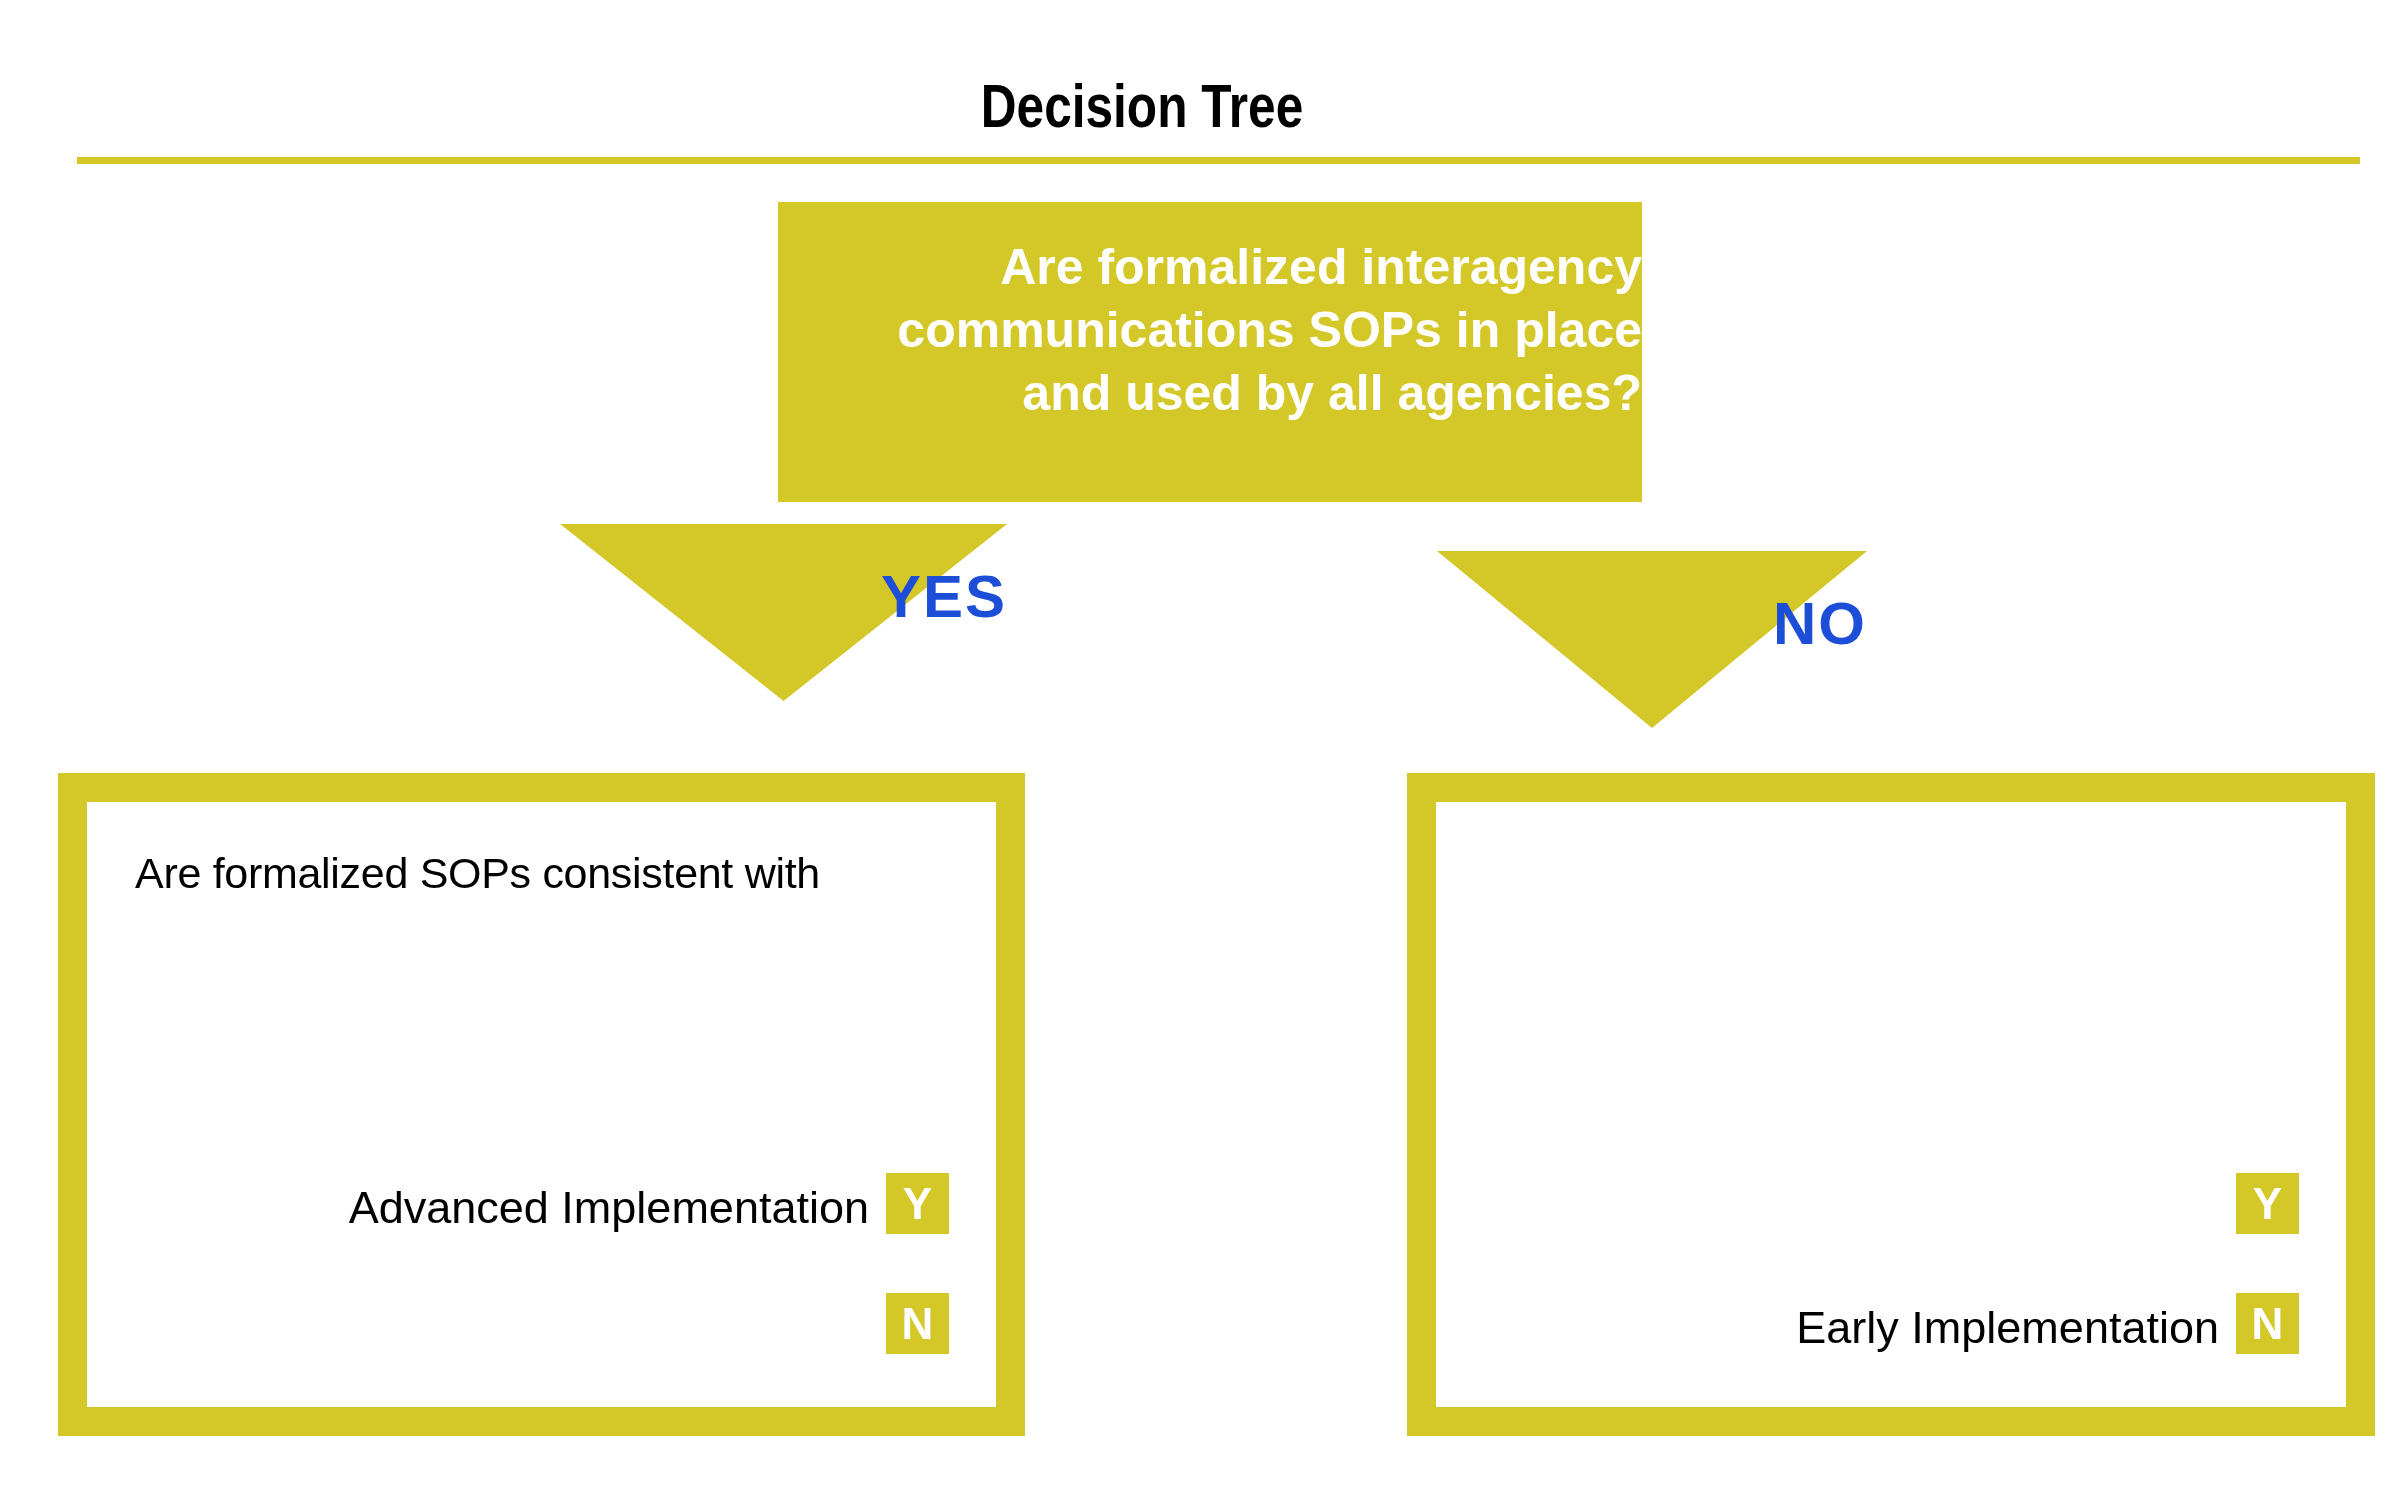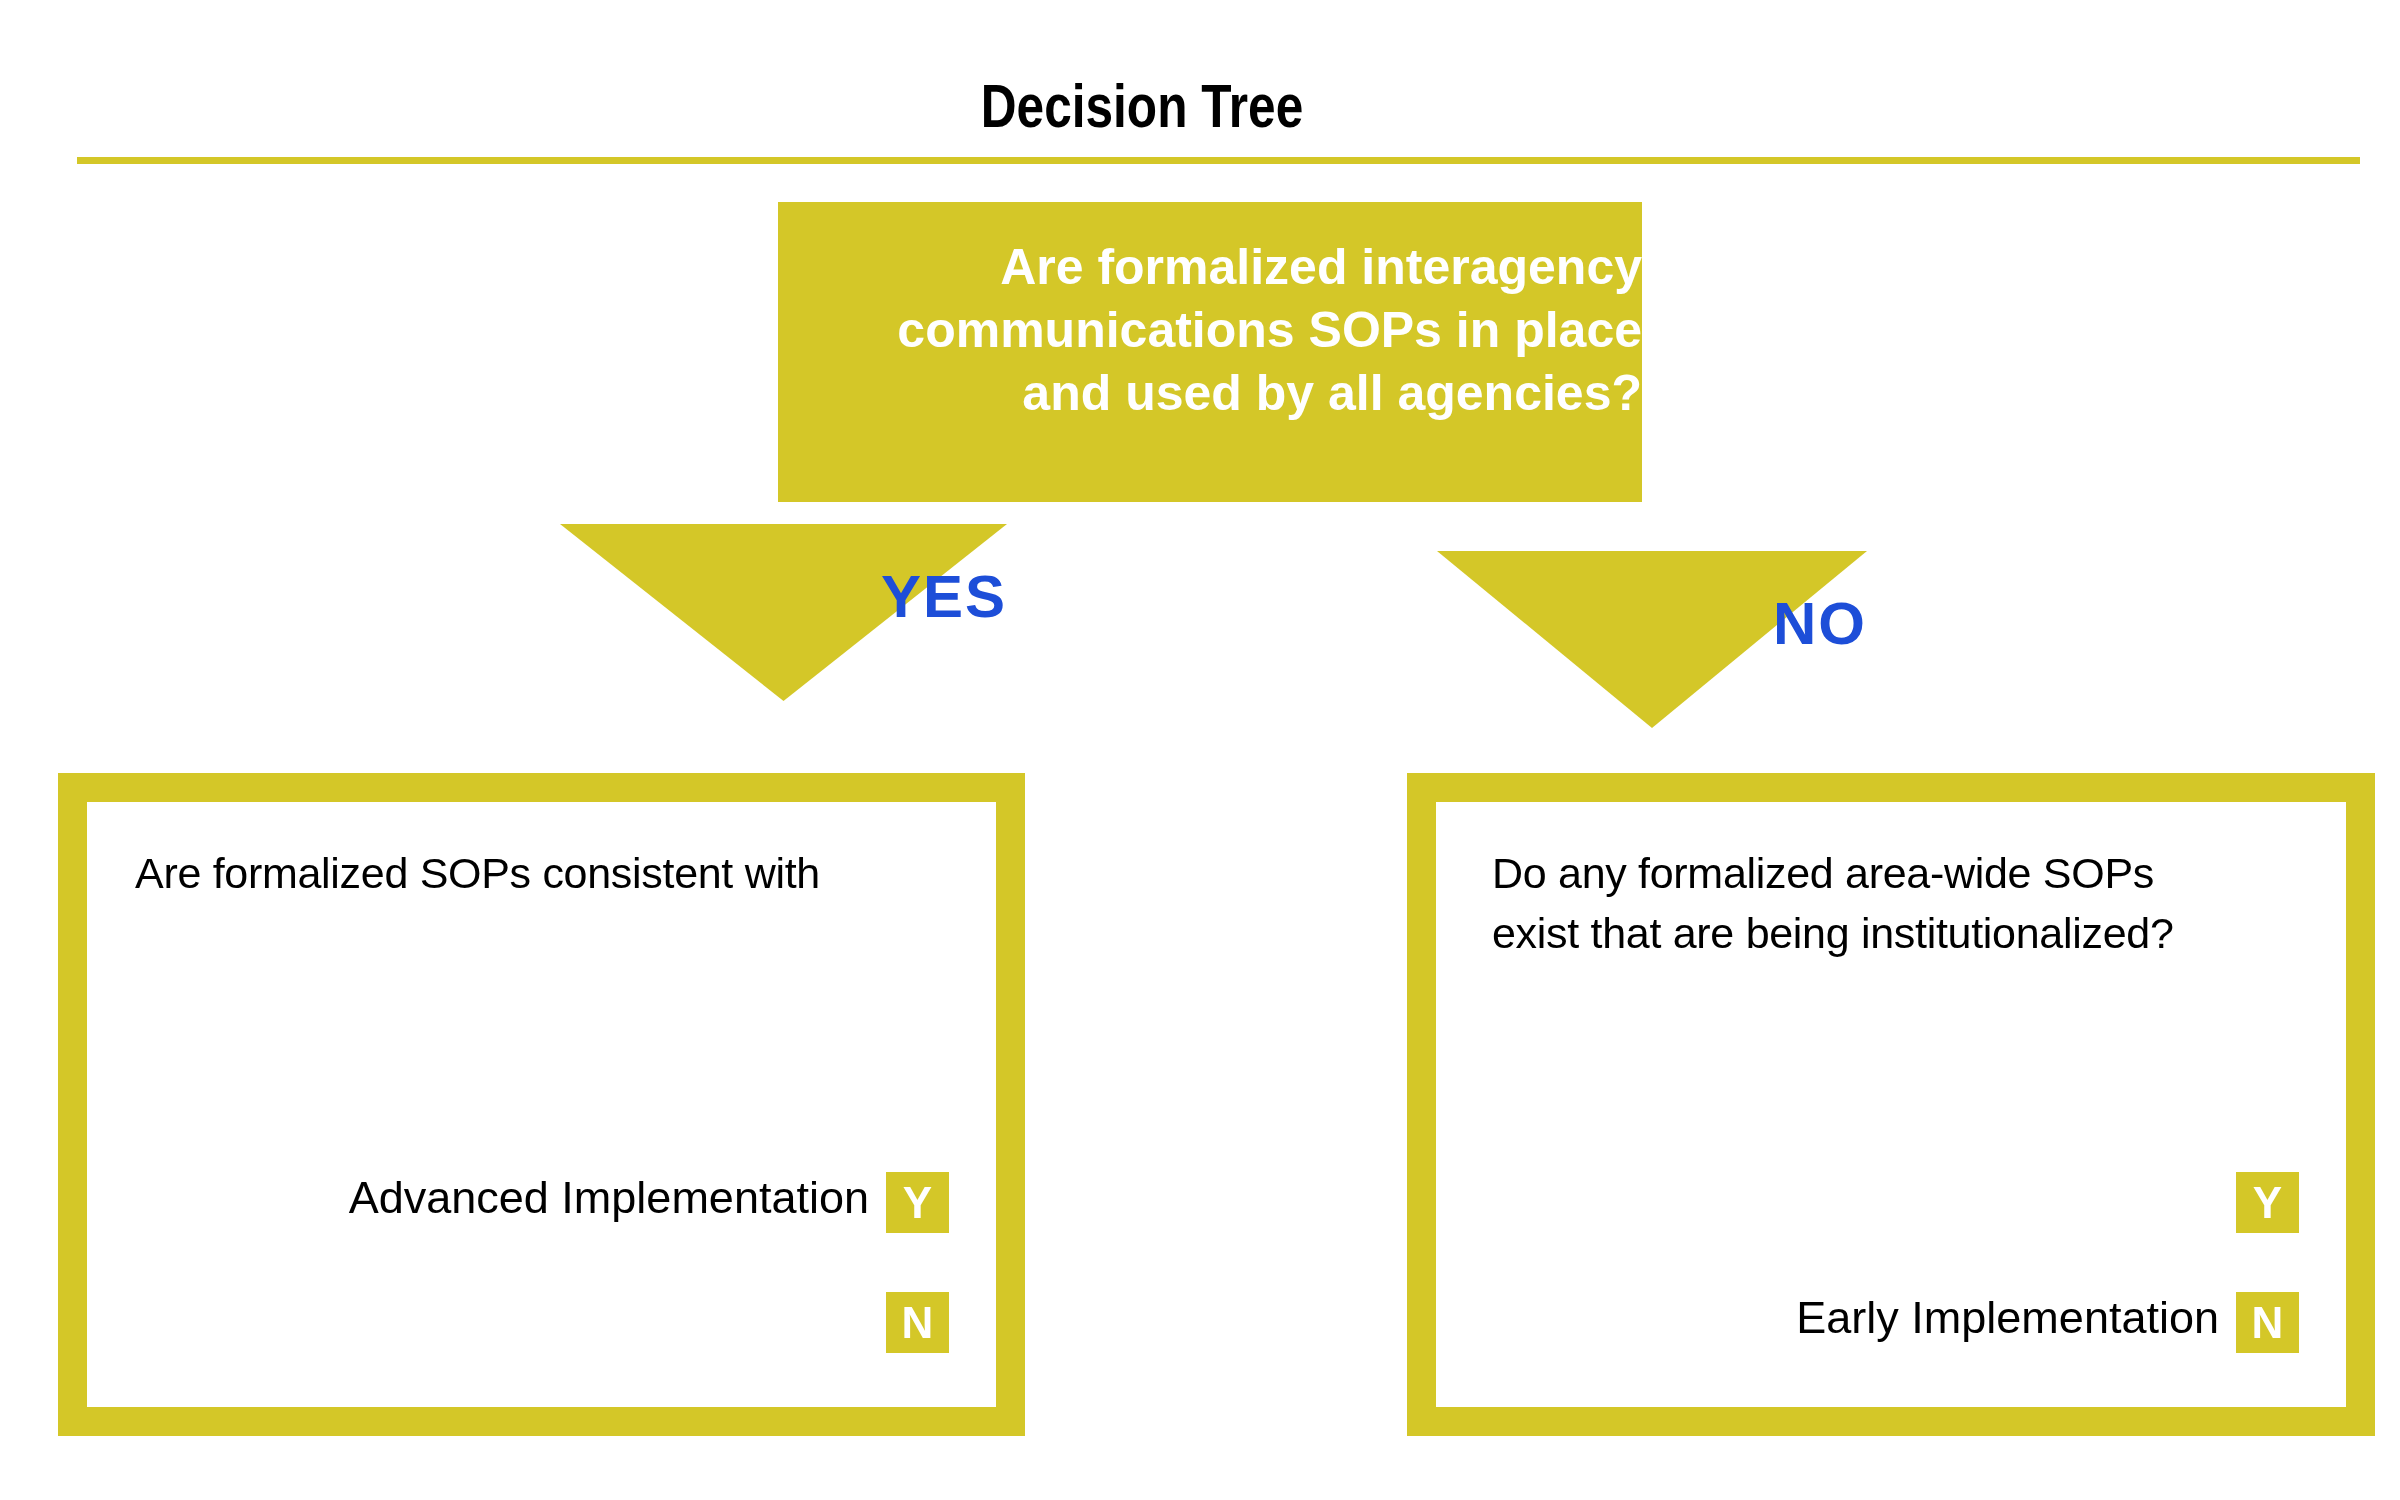--- a/index.html
+++ b/index.html
@@ -50,21 +50,21 @@
 
   .branch-question {
     position: absolute; top: 41px; font-size: 43px; line-height: 60px;
     letter-spacing: -0.3px; color: var(--ink);
   }
   .branch-box.left  .branch-question { left: 48px; }
   .branch-box.right .branch-question { left: 56px; }
 
   .outcome-row {
     position: absolute; right: 47px; height: 62px;
-    display: flex; align-items: flex-start; gap: 17px;
+    display: flex; align-items: flex-end; gap: 17px;
   }
   .outcome-row.row-1 { top: 370px; }
   .outcome-row.row-2 { top: 490px; }
   .outcome-label { font-size: 45px; color: var(--ink); white-space: nowrap; }
   .outcome-badge {
     width: 63px; height: 61px; background: var(--yellow); color: #fff;
     font-weight: bold; font-size: 44px;
     display: flex; align-items: center; justify-content: center;
   }
 </style>
@@ -107,24 +107,20 @@
     <div class="outcome-row row-1">
       <span class="outcome-label">Advanced Implementation</span>
       <span class="outcome-badge">Y</span>
     </div>
     <div class="outcome-row row-2">
       <span class="outcome-badge">N</span>
     </div>
   </div>
 
   <div class="branch-box right">
-    <div class="branch-question">
-      <div>Do any formalized area-wide SOPs</div>
-      <div>exist that are being institutionalized?</div>
-    </div>
     <div class="outcome-row row-1">
       <span class="outcome-badge">Y</span>
     </div>
     <div class="outcome-row row-2">
       <span class="outcome-label">Early Implementation</span>
       <span class="outcome-badge">N</span>
     </div>
   </div>
 
 </div>

